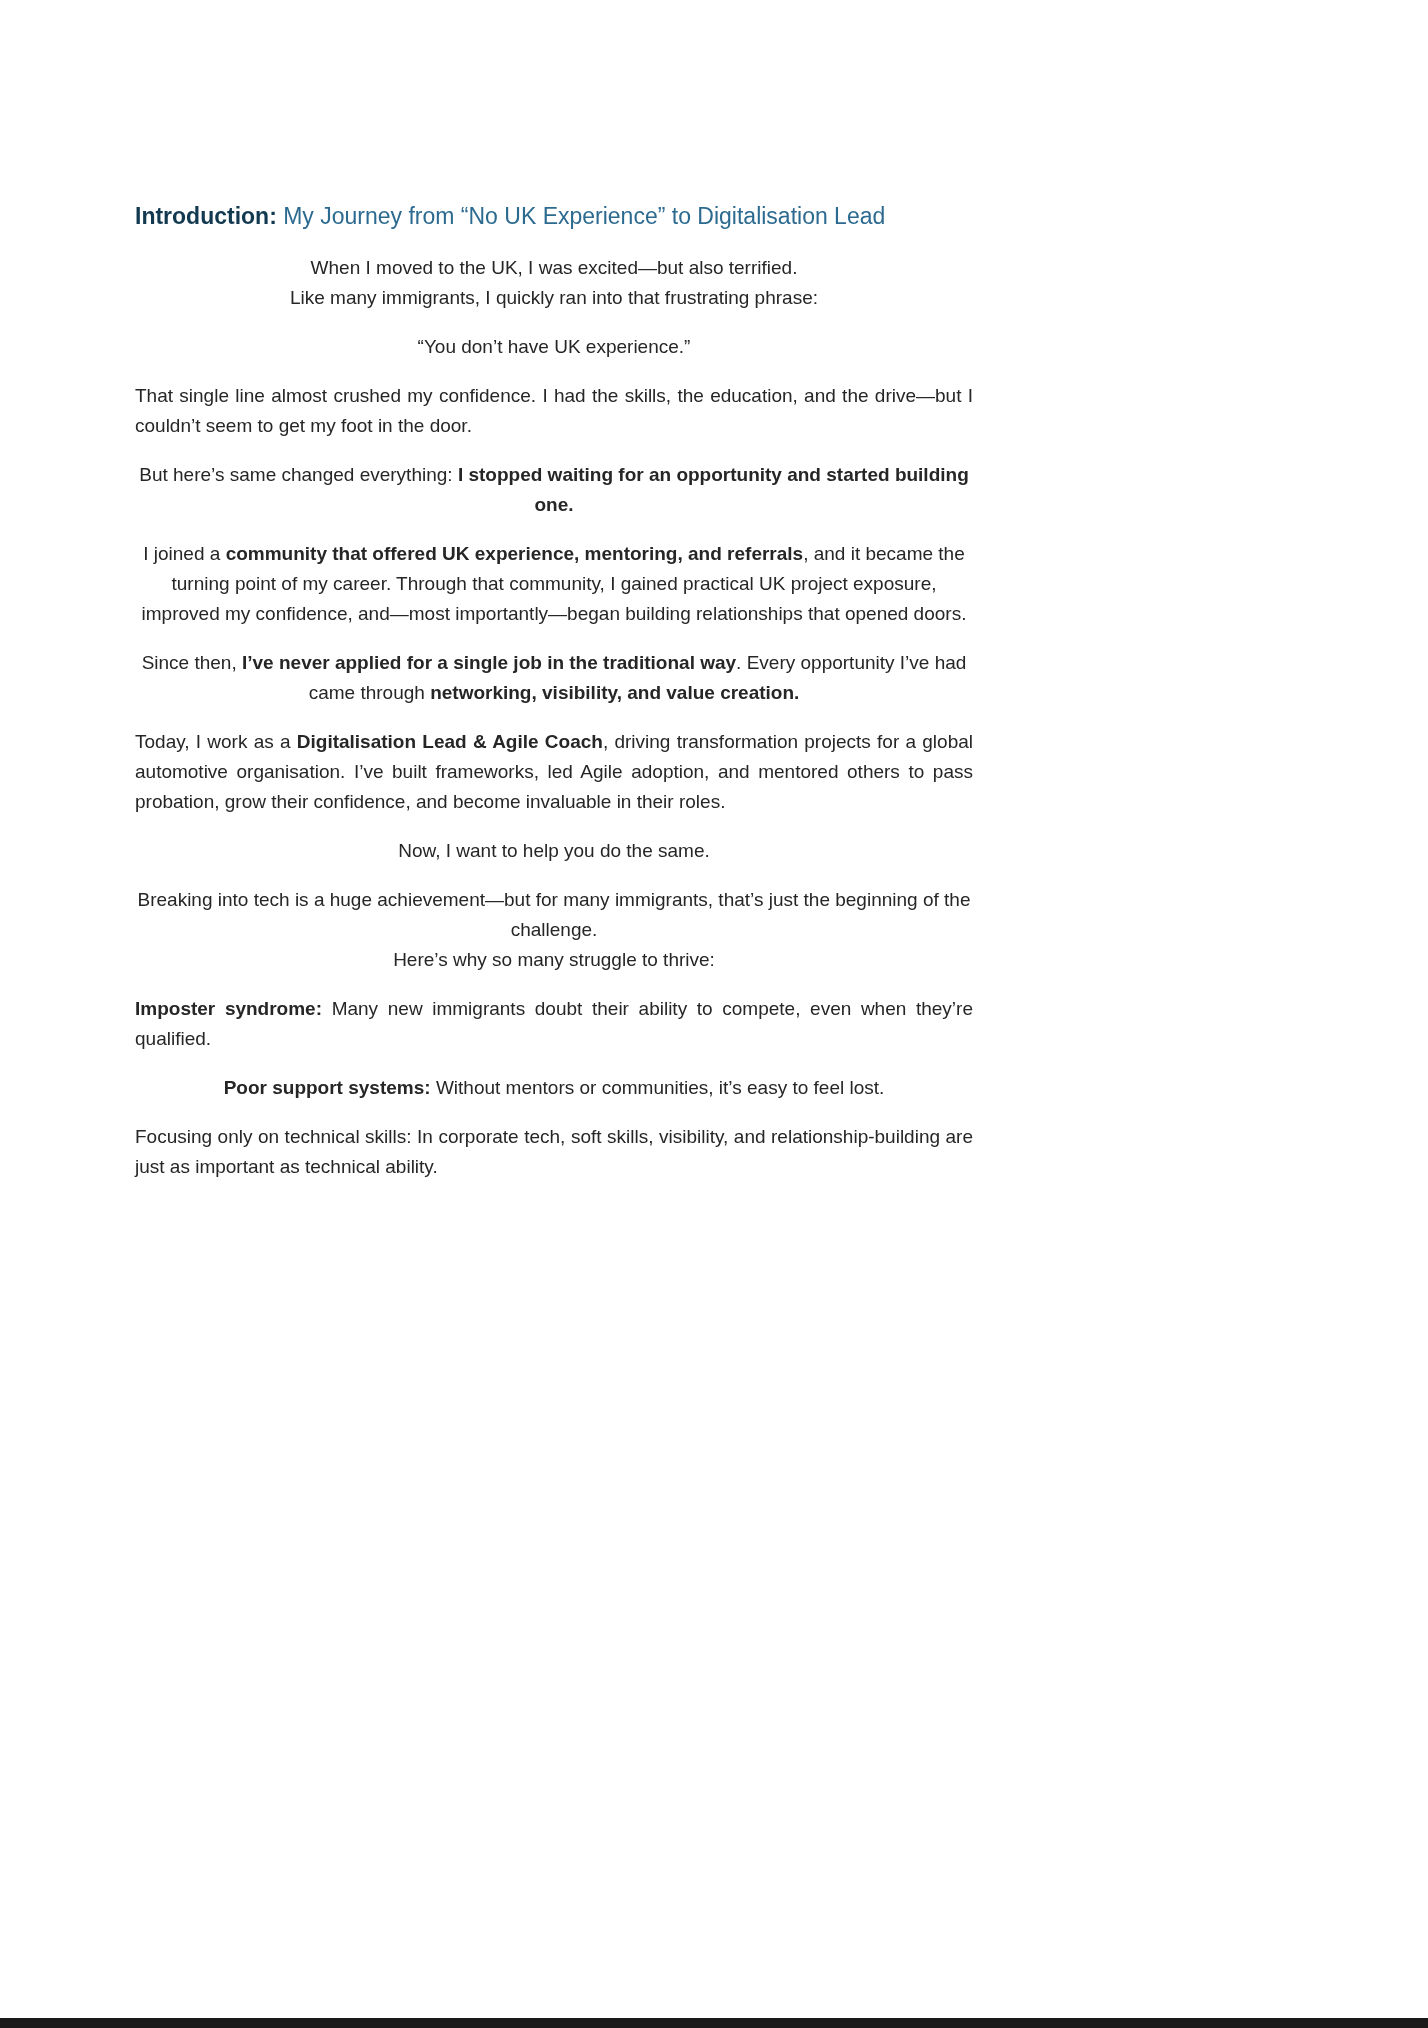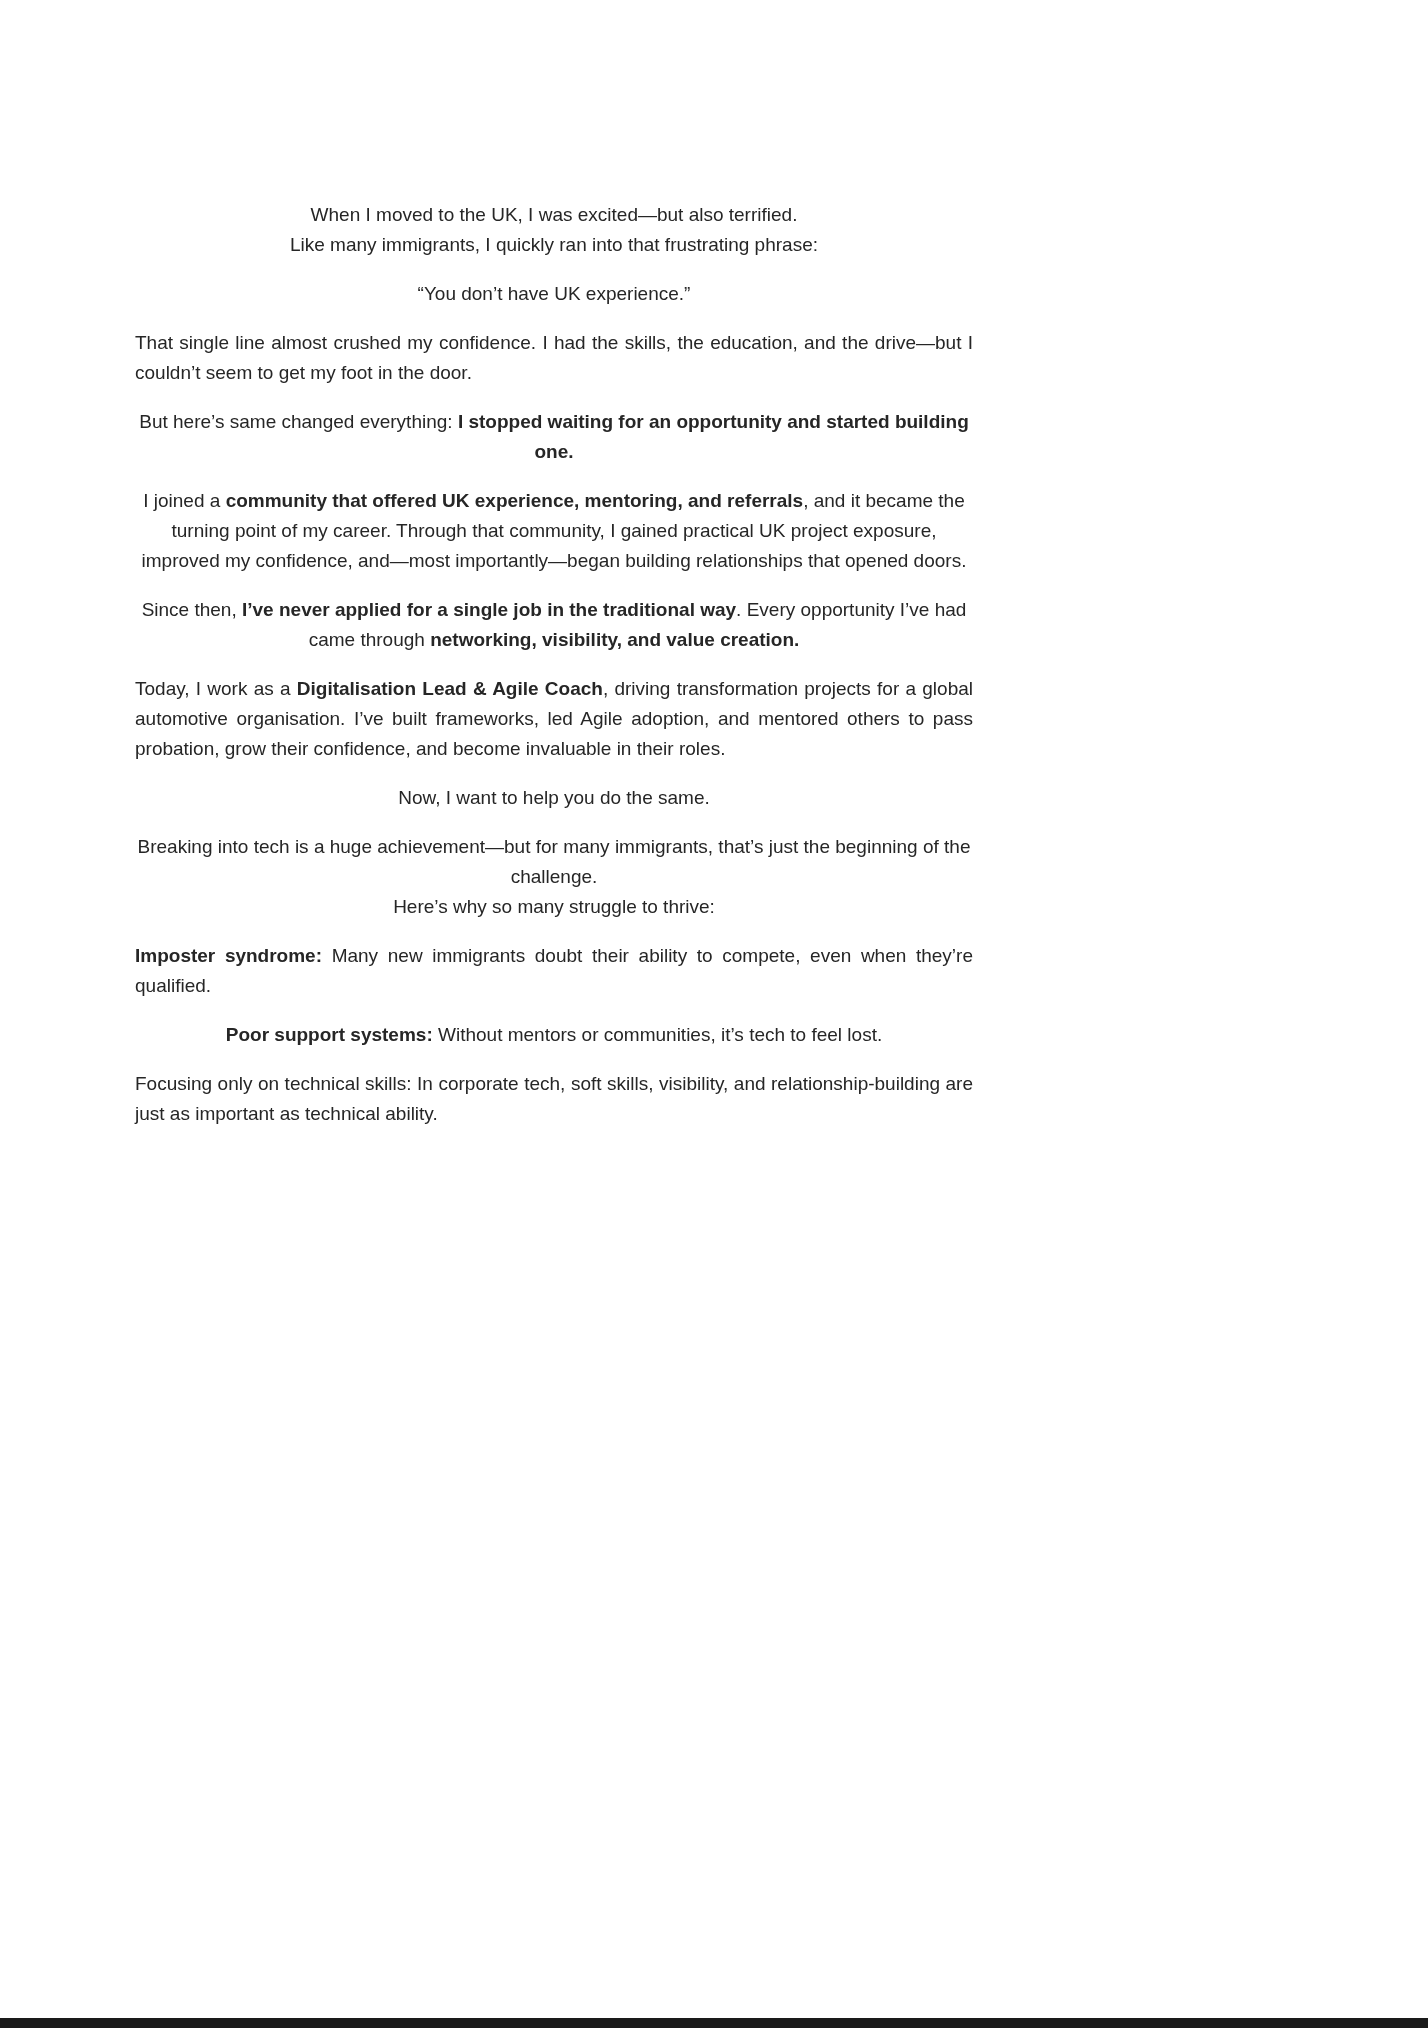--- a/index.html
+++ b/index.html
@@ -49,27 +49,28 @@
     bottom: 0;
     width: 100%;
     height: 10px;
   }
 </style>
 </head>
 <body>
 
 <div class="page">
   <div class="content" id="doc" style="color: rgb(38, 38, 38);">
+      <h2 class="heading"><span class="bold" style="color: rgb(18, 57, 79);">Introduction: </span><span style="color: rgb(44, 106, 144);">My Journey from “No UK Experience” to Digitalisation Lead</span></h2>
       <p class="paragraph"><span>When I moved to the UK, I was excited—but also terrified.<br>Like many immigrants, I quickly ran into that frustrating phrase:</span></p>
       <p class="paragraph"><span>“You don’t have UK experience.”</span></p>
       <p class="paragraph justify"><span>That single line almost crushed my confidence. I had the skills, the education, and the drive—but I couldn’t seem to get my foot in the door.</span></p>
       <p class="paragraph"><span>But here’s same changed everything: </span><span class="bold">I stopped waiting for an opportunity and started building one.</span></p>
       <p class="paragraph"><span>I joined a </span><span class="bold">community that offered UK experience, mentoring, and referrals</span><span>, and it became the turning point of my career. Through that community, I gained practical UK project exposure, improved my confidence, and—most importantly—began building relationships that opened doors.</span></p>
       <p class="paragraph"><span>Since then, </span><span class="bold">I’ve never applied for a single job in the traditional way</span><span>. Every opportunity I’ve had came through </span><span class="bold">networking, visibility, and value creation.</span></p>
       <p class="paragraph justify"><span>Today, I work as a </span><span class="bold">Digitalisation Lead &amp; Agile Coach</span><span>, driving transformation projects for a global automotive organisation. I’ve built frameworks, led Agile adoption, and mentored others to pass probation, grow their confidence, and become invaluable in their roles.</span></p>
       <p class="paragraph"><span>Now, I want to help you do the same.</span></p>
       <p class="paragraph"><span>Breaking into tech is a huge achievement—but for many immigrants, that’s just the beginning of the challenge.<br>Here’s why so many struggle to thrive:</span></p>
       <p class="paragraph justify"><span class="bold">Imposter syndrome:</span><span> Many new immigrants doubt their ability to compete, even when they’re qualified.</span></p>
-      <p class="paragraph"><span class="bold">Poor support systems:</span><span> Without mentors or communities, it’s tech to feel lost.</span></p>
+      <p class="paragraph"><span class="bold">Poor support systems:</span><span> Without mentors or communities, it’s easy to feel lost.</span></p>
       <p class="paragraph justify"><span>Focusing only on technical skills: In corporate tech, soft skills, visibility, and relationship-building are just as important as technical ability.</span></p>
     </div>
   <div class="bottom-bar" style="background: rgb(26, 26, 26);"></div>
 </div>
 
 </body></html>

